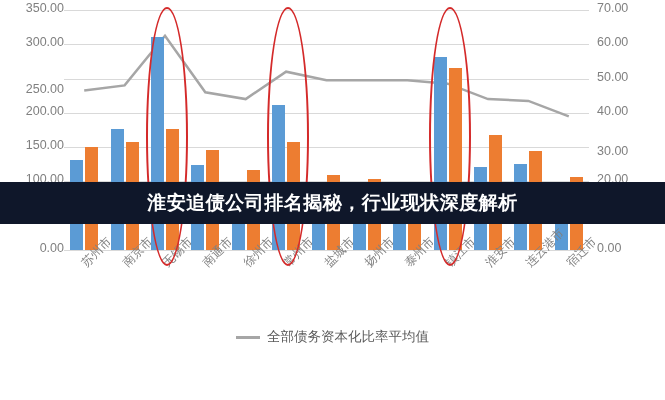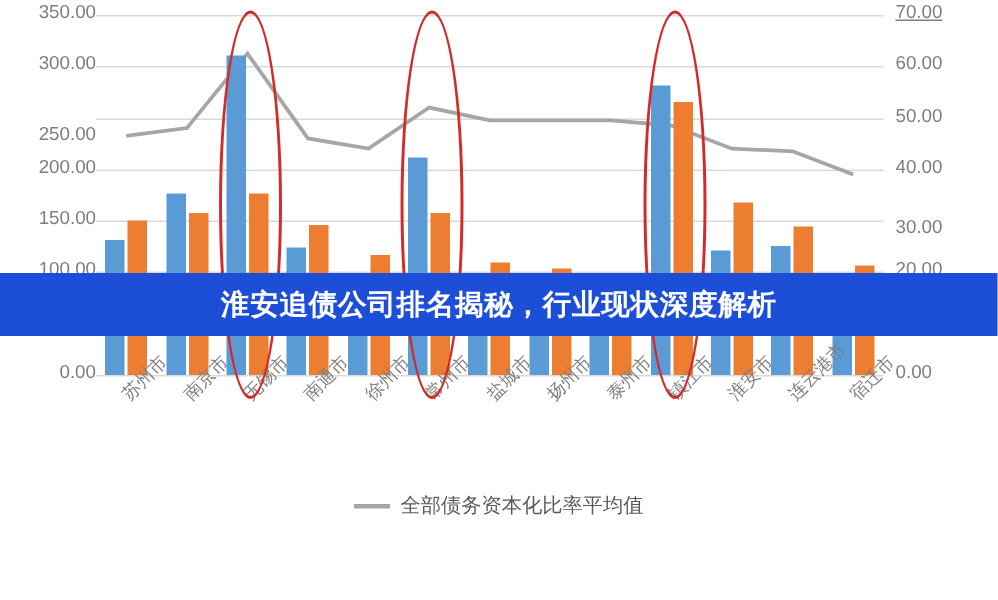--- a/index.html
+++ b/index.html
@@ -23,21 +23,21 @@
     position:absolute;font-size:12px;color:#808080;white-space:nowrap;
     transform:rotate(-45deg);transform-origin:left top;
   }
   .legend{position:absolute;left:0;top:318px;width:665px;}
   .legend-row{display:flex;justify-content:center;align-items:center;gap:26px;}
   .legend-item{display:flex;align-items:center;gap:7px;font-size:13.5px;color:#595959;}
   .swatch{width:22px;height:10px;display:inline-block;}
   .swatch.line{height:3px;width:24px;}
   .banner{
     position:absolute;left:0;top:182px;width:665px;height:42px;
-    background:#1d4ed8;display:flex;align-items:center;justify-content:center;
+    background:#0f172a;display:flex;align-items:center;justify-content:center;
   }
   .banner-text{color:#ffffff;font-size:19px;font-weight:bold;letter-spacing:.5px;}
   .ellipse{position:absolute;border:2.5px solid #d42a2a;border-radius:50%;}
 </style>
 </head>
 <body>
 
 <div id="chart-root">
   <div class="plot-area">
     <div class="bars-layer" id="grid-layer">
@@ -119,21 +119,21 @@
       <div class="ytick-left" style="top: 1px;">350.00</div>
     </div>
   <div id="yright-layer">
       <div class="ytick-right" style="top: 241px;">0.00</div>
       <div class="ytick-right" style="top: 206.714px;">10.00</div>
       <div class="ytick-right" style="top: 172.429px;">20.00</div>
       <div class="ytick-right" style="top: 144px;">30.00</div>
       <div class="ytick-right" style="top: 103.857px;">40.00</div>
       <div class="ytick-right" style="top: 69.5714px;">50.00</div>
       <div class="ytick-right" style="top: 35.2857px;">60.00</div>
-      <div class="ytick-right" style="top: 1px; text-decoration: underline;">70.00</div>
+      <div class="ytick-right" style="top: 1px;">70.00</div>
     </div>
   <div id="xlabels-layer">
       <div class="xlabel" style="left: 78.1923px; top: 259px;">苏州市</div>
       <div class="xlabel" style="left: 118.577px; top: 259px;">南京市</div>
       <div class="xlabel" style="left: 158.962px; top: 259px;">无锡市</div>
       <div class="xlabel" style="left: 199.346px; top: 259px;">南通市</div>
       <div class="xlabel" style="left: 239.731px; top: 259px;">徐州市</div>
       <div class="xlabel" style="left: 280.115px; top: 259px;">常州市</div>
       <div class="xlabel" style="left: 320.5px; top: 259px;">盐城市</div>
       <div class="xlabel" style="left: 360.885px; top: 259px;">扬州市</div>

